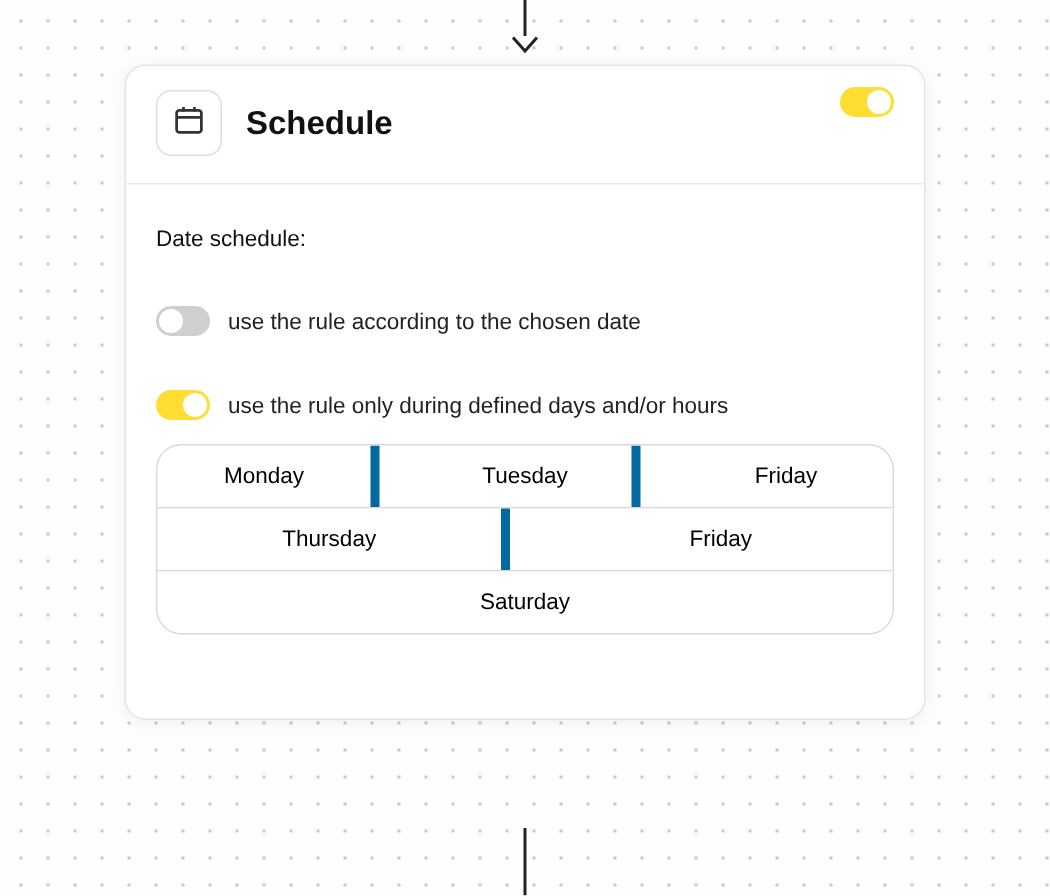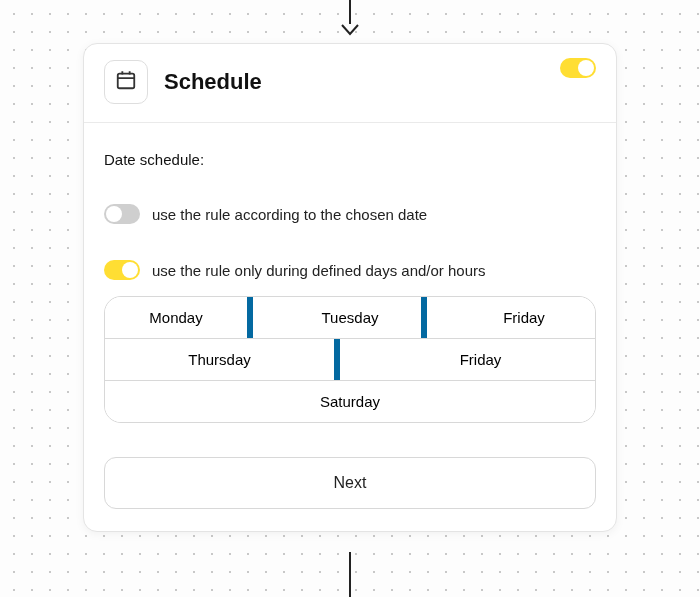--- a/index.html
+++ b/index.html
@@ -217,20 +217,19 @@
       </div>
       <div class="day-row">
         <div class="day-cell">Thursday</div>
         <div class="day-cell">Friday</div>
       </div>
       <div class="day-row">
         <div class="day-cell">Saturday</div>
       </div>
     </div>
 
-    <button class="next-btn">Next</button>
 
   </div>
 </div>
 
 <div class="arrow-out">
   <div class="line"></div>
 </div>
 
 </body></html>

